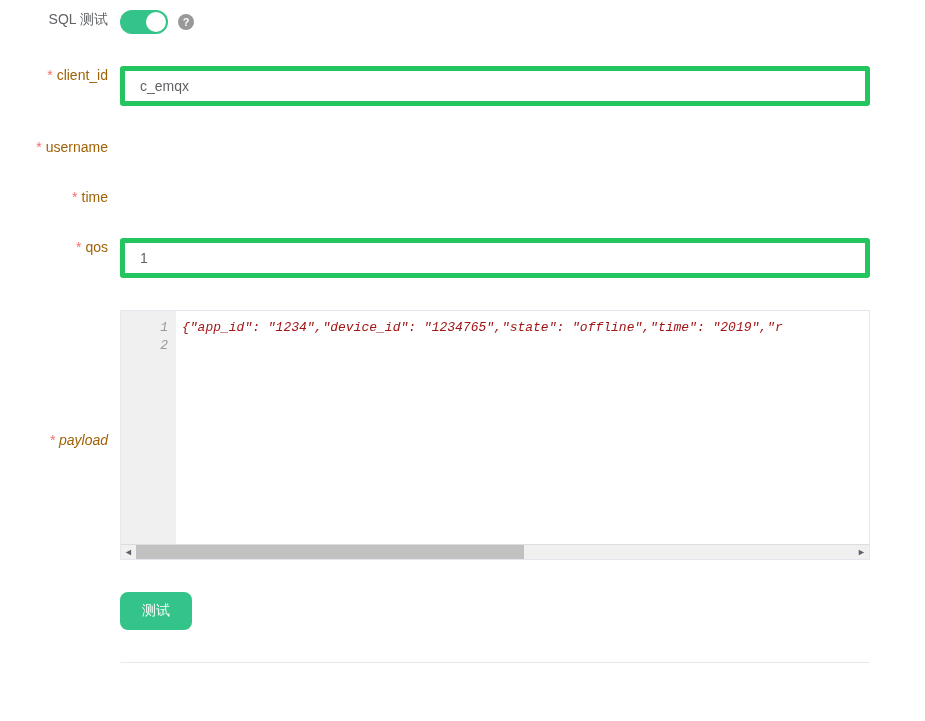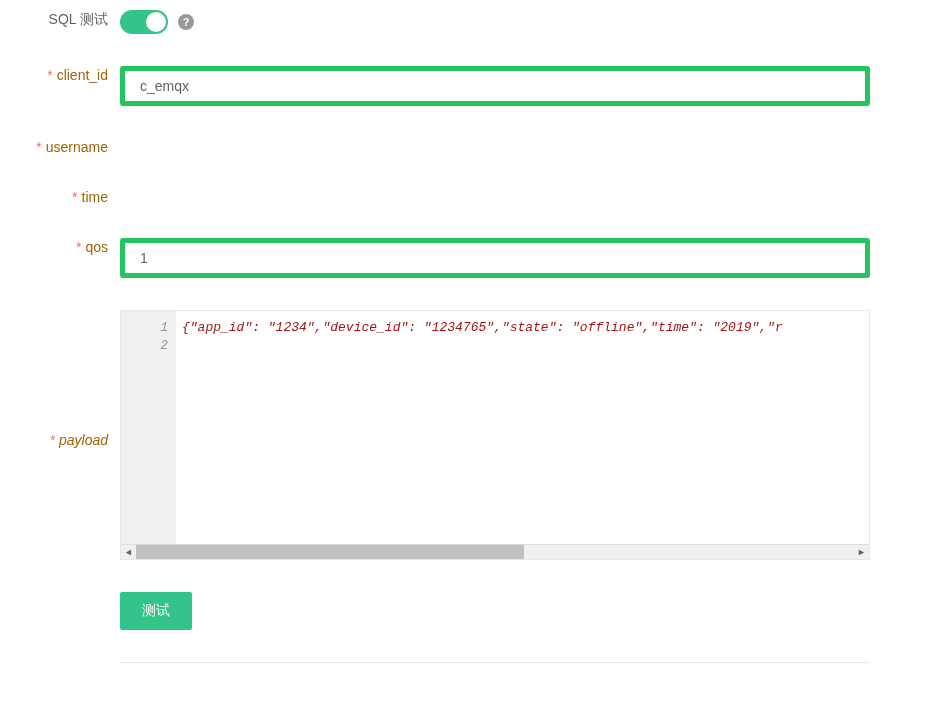--- a/index.html
+++ b/index.html
@@ -150,21 +150,21 @@
       width: 54%;
       background: #c1c1c1;
     }
     .primary-btn {
       padding: 10px 22px;
       background: #34c388;
       color: #fff;
       border: none;
       font-size: 14px;
       cursor: pointer;
-      border-radius: 2px;
+      border-radius: 8px;
     }
     .bottom-spacer {
       margin-top: 30px;
       border-top: 1px solid #e8e8e8;
       margin-left: 110px;
       border-radius: 3px;
       height: 4px;
     }
     .sql-label {
       font-size: 14px;

